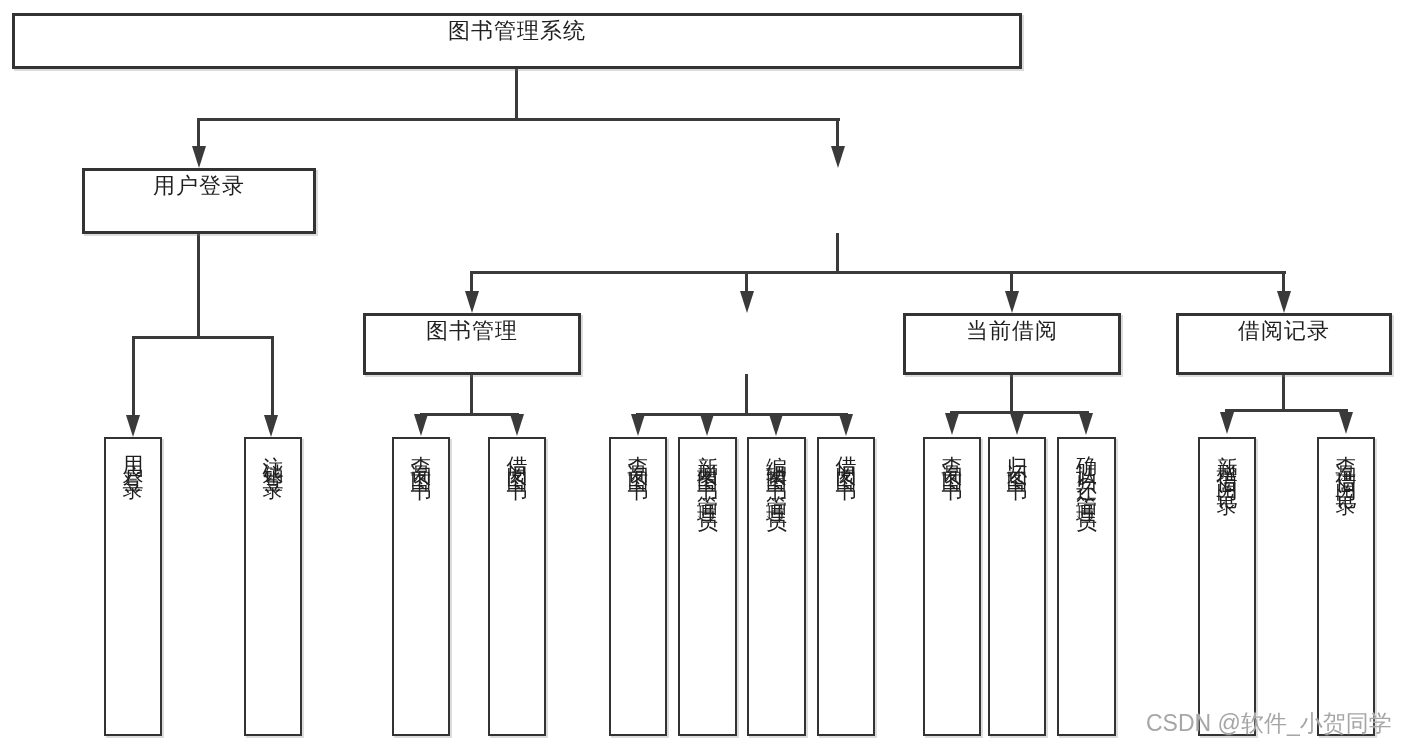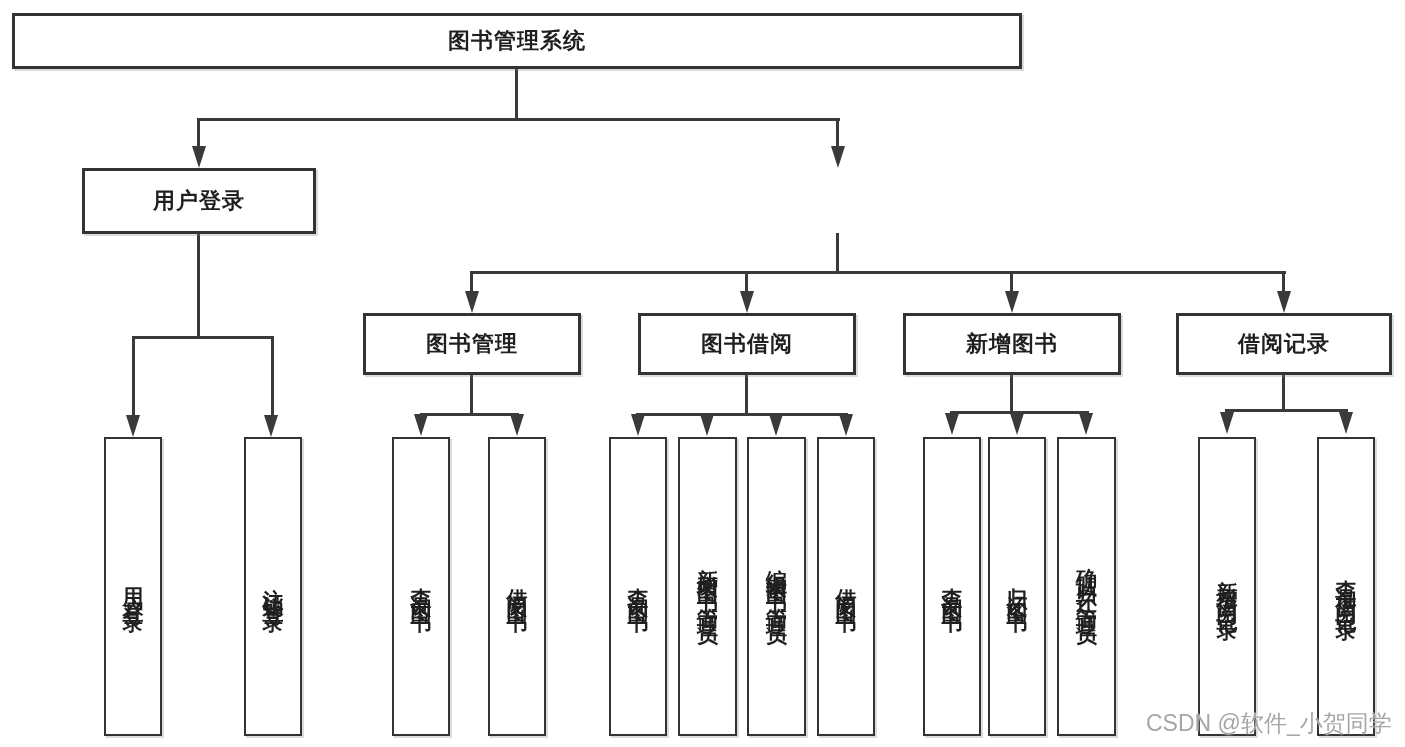--- a/index.html
+++ b/index.html
@@ -5,24 +5,23 @@
   html,body { margin:0; padding:0; }
   body {
     width:1405px; height:747px; position:relative;
     background:#ffffff; overflow:hidden;
     font-family:"Liberation Sans","DejaVu Sans",sans-serif;
   }
   #canvas { position:absolute; left:0; top:0; width:1405px; height:747px; }
   .box {
     position:absolute; box-sizing:border-box; background:#ffffff;
     border:3px solid #333333; color:#1f1f1f;
-    display:flex; align-items:center; justify-content:center;
+    display:flex; align-items:flex-start; justify-content:center;
     box-shadow:2px 2px 0 rgba(130,130,130,0.28);
     z-index:2;
-    font-weight:bold;
   }
   .hlabel { font-size:22px; letter-spacing:1px; white-space:nowrap; }
   .leaf { border-width:2.5px; }
   .vtext {
     writing-mode:vertical-rl; text-orientation:upright;
     font-size:21px; letter-spacing:8px; line-height:1.15;
   }
   .line { position:absolute; background:#3a3a3a; z-index:1; }
   .arrow {
     position:absolute; width:0; height:0; z-index:1;
@@ -44,25 +43,22 @@
     <span class="hlabel">图书管理系统</span>
   </div>
 
   <div class="box" style="left:82px;top:168px;width:234px;height:66px">
     <span class="hlabel">用户登录</span>
   </div>
 
   <div class="box" style="left:363px;top:313px;width:218px;height:62px">
     <span class="hlabel">图书管理</span>
   </div>
-  <div class="box" style="left:638px;top:313px;width:218px;height:62px">
-    <span class="hlabel">图书借阅</span>
-  </div>
   <div class="box" style="left:903px;top:313px;width:218px;height:62px">
-    <span class="hlabel">新增图书</span>
+    <span class="hlabel">当前借阅</span>
   </div>
   <div class="box" style="left:1176px;top:313px;width:216px;height:62px">
     <span class="hlabel">借阅记录</span>
   </div>
 
   <div class="box leaf" style="left:104px;top:437px;width:58px;height:299px">
     <span class="vtext">用户登录</span>
   </div>
   <div class="box leaf" style="left:244px;top:437px;width:58px;height:299px">
     <span class="vtext">注销登录</span>

